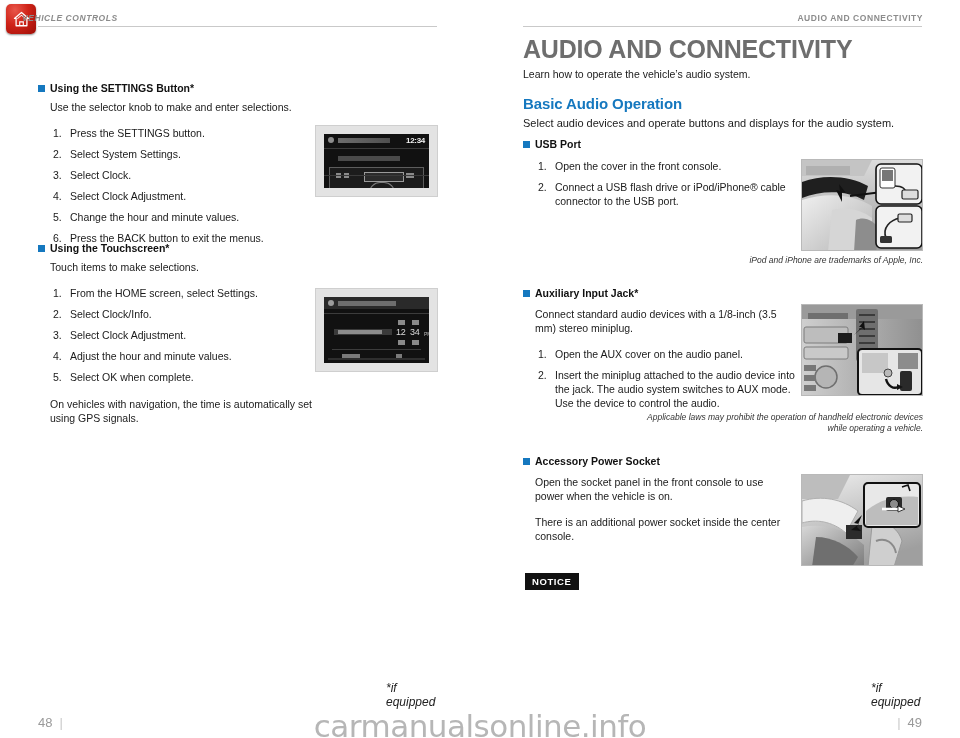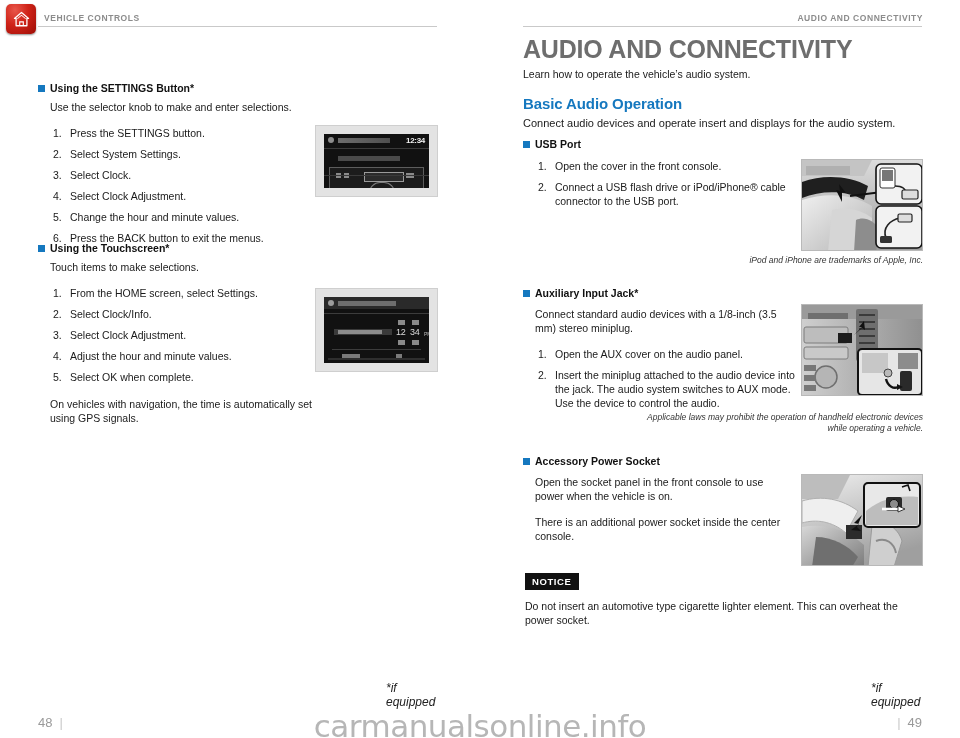--- a/index.html
+++ b/index.html
@@ -51,21 +51,21 @@
   
   .runhead {
     position: absolute;
     top: 13px;
     font-size: 8.5px;
     font-weight: bold;
     letter-spacing: .55px;
     color: #8c8c8c;
     text-transform: uppercase;
   }
-  .runhead-left  { left: 44px; }
+  .runhead-left  { left: 22px; font-style: italic; }
   .runhead-right { right: 37px; }
 
   .rule {
     position: absolute;
     height: 1px;
     background: #c9c9c9;
     top: 26px;
   }
   .rule-left  { left: 38px;  width: 399px; }
   .rule-right { left: 523px; width: 399px; }
@@ -318,21 +318,21 @@
     <div class="footnote" style="left:348px; top:681px;">*if equipped</div>
   </div>
 
   <h1 class="chapter">AUDIO AND CONNECTIVITY</h1>
   <div class="chapter-sub body-txt">Learn how to operate the vehicle’s audio system.</div>
 
   <div class="col col-right">
 
     <div style="position:absolute; top:95px; left:0; width:400px;">
       <h2 class="sec">Basic Audio Operation</h2>
-      <div class="sec-sub">Connect audio devices and operate insert and displays for the audio system.</div>
+      <div class="sec-sub">Select audio devices and operate buttons and displays for the audio system.</div>
     </div>
 
     <div style="position:absolute; top:138px; left:0; width:290px;">
       <h3 class="sub">
         <span class="bullet-sq"></span>
         <span>USB Port</span>
       </h3>
       <ol class="steps" style="margin-top:9px; padding-left:15px;">
         <li><span class="num">1.</span><span>Open the cover in the front console.</span></li>
         <li><span class="num">2.</span><span>Connect a USB flash drive or iPod/iPhone® cable connector to the USB port.</span></li>
@@ -461,21 +461,20 @@
         <circle cx="92" cy="29" r="4.5" fill="#8c8c8c" stroke="#111"></circle>
         <path d="M100 12 l6 -2 l2 6" stroke="#111" stroke-width="1.6" fill="none"></path>
         <path d="M80 34 H98" stroke="#fff" stroke-width="2.6"></path>
         <path d="M96 31 l7 3 l-7 3 Z" fill="#fff" stroke="#111" stroke-width=".8"></path>
         <path d="M60 40 l-8 8 l5 1 l-8 6 l10 1 l-4 -4 Z" fill="#111"></path>
       </svg>
     </div>
 
     <div style="position:absolute; top:571px; left:2px; width:400px;">
       <span class="notice-badge">NOTICE</span>
-      <div class="body-txt" style="margin-top:9px; width:394px;">Do not insert an automotive type cigarette lighter element. This can overheat the power socket.</div>
     </div>
 
     <div class="footnote" style="left:348px; top:681px;">*if equipped</div>
   </div>
 
   <div class="pagenum" style="left:38px;">
     <span>48</span><span class="bar">|</span>
   </div>
   <div class="pagenum" style="right:38px;">
     <span class="bar">|</span><span>49</span>

